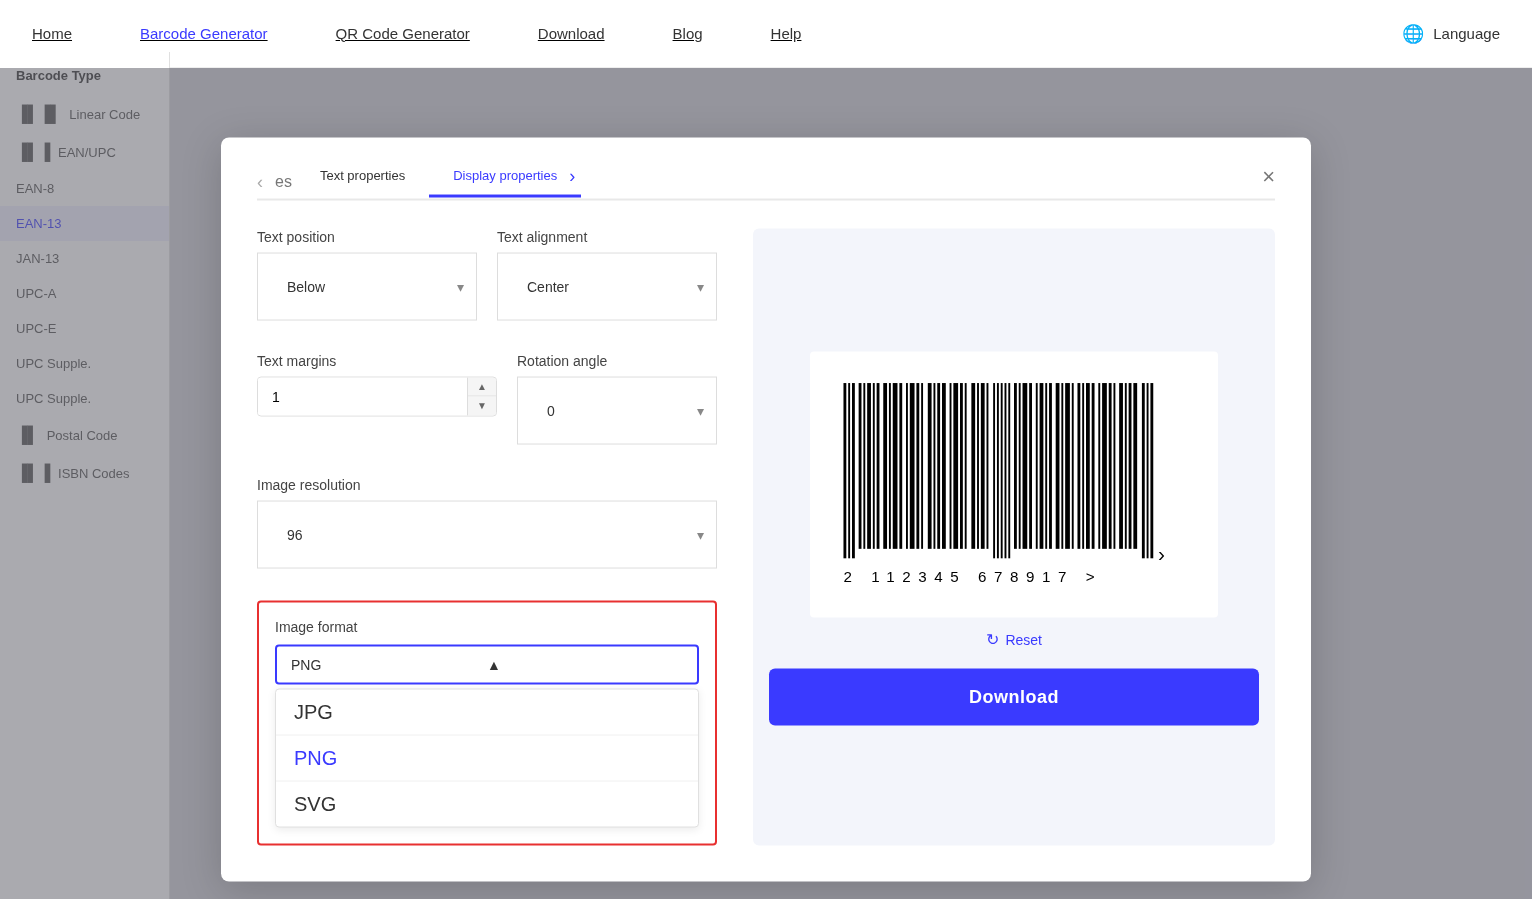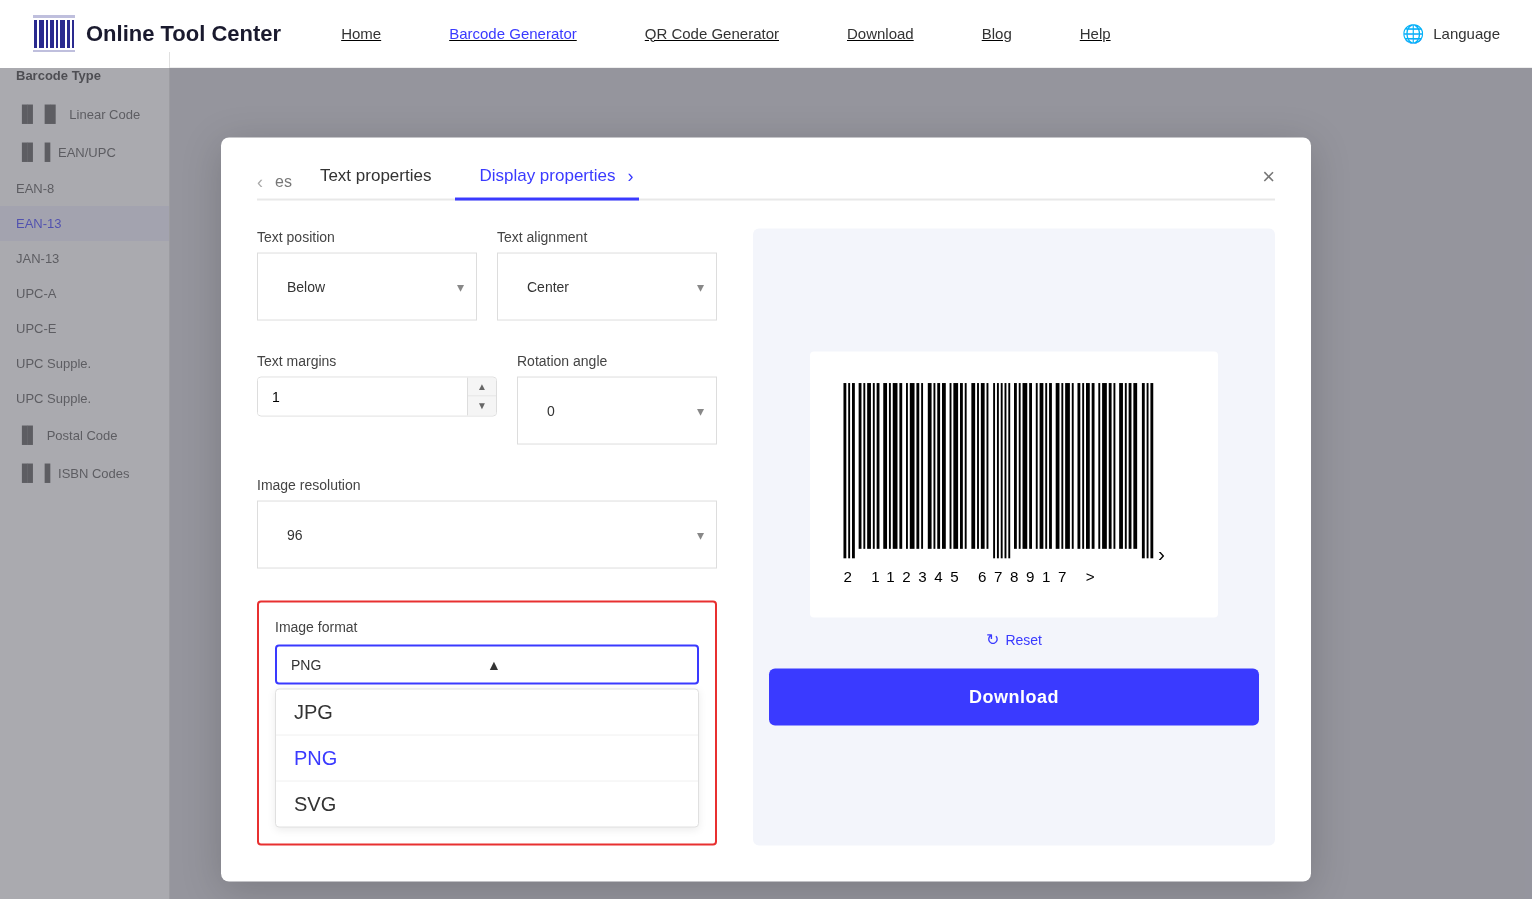--- a/index.html
+++ b/index.html
@@ -143,21 +143,21 @@
       font-size: 18px;
       cursor: pointer;
       margin-right: 12px;
     }
     .tab-prev-label {
       font-size: 16px;
       color: #777;
       margin-right: 4px;
     }
     .tab-item {
-      font-size: 17px;
+      font-size: 13px;
       color: #333;
       padding: 0 24px 12px;
       cursor: pointer;
       border-bottom: 3px solid transparent;
       margin-bottom: -2px;
     }
     .tab-item.active {
       color: #3a3aff;
       border-bottom: 3px solid #3a3aff;
       font-weight: 500;
@@ -367,35 +367,20 @@
       background: #fff;
       padding: 16px 24px;
       border-radius: 4px;
       margin-bottom: 12px;
     }
   </style>
 </head>
 <body>
 
 <nav class="navbar">
-  <div class="navbar-brand">
-    <svg class="brand-icon" viewBox="0 0 44 44">
-      <rect x="2" y="8" width="3" height="28" fill="#2a2a8f"></rect>
-      <rect x="7" y="8" width="5" height="28" fill="#2a2a8f"></rect>
-      <rect x="14" y="8" width="2" height="28" fill="#2a2a8f"></rect>
-      <rect x="18" y="8" width="4" height="28" fill="#2a2a8f"></rect>
-      <rect x="24" y="8" width="2" height="28" fill="#2a2a8f"></rect>
-      <rect x="28" y="8" width="5" height="28" fill="#2a2a8f"></rect>
-      <rect x="35" y="8" width="3" height="28" fill="#2a2a8f"></rect>
-      <rect x="40" y="8" width="2" height="28" fill="#2a2a8f"></rect>
-      <rect x="1" y="3" width="42" height="3" fill="#2a2a8f" opacity="0.3"></rect>
-      <rect x="1" y="38" width="42" height="3" fill="#2a2a8f" opacity="0.3"></rect>
-    </svg>
-    <span class="brand-name">Online Tool Center</span>
-  </div>
   <ul class="nav-links">
     <li><a href="#">Home</a></li>
     <li><a href="#" class="active">Barcode Generator</a></li>
     <li><a href="#">QR Code Generator</a></li>
     <li><a href="#">Download</a></li>
     <li><a href="#">Blog</a></li>
     <li><a href="#">Help</a></li>
   </ul>
   <div class="nav-right">
     <span class="globe-icon">🌐</span>

